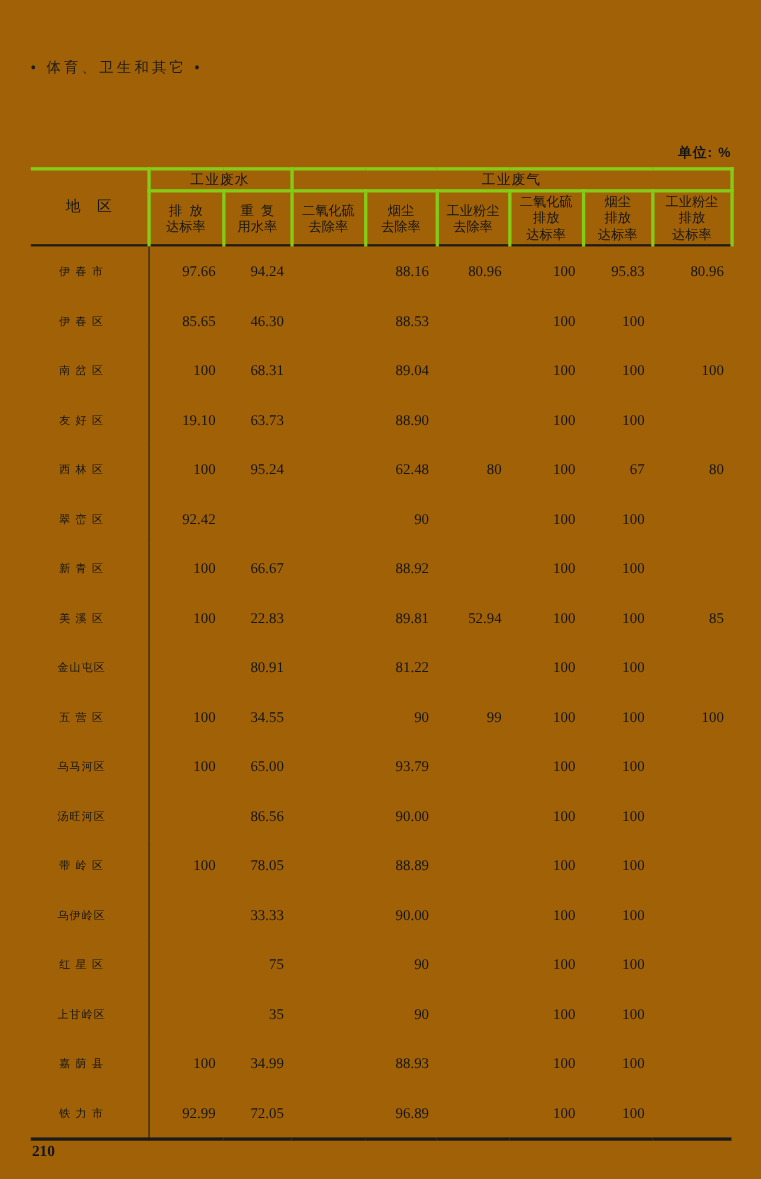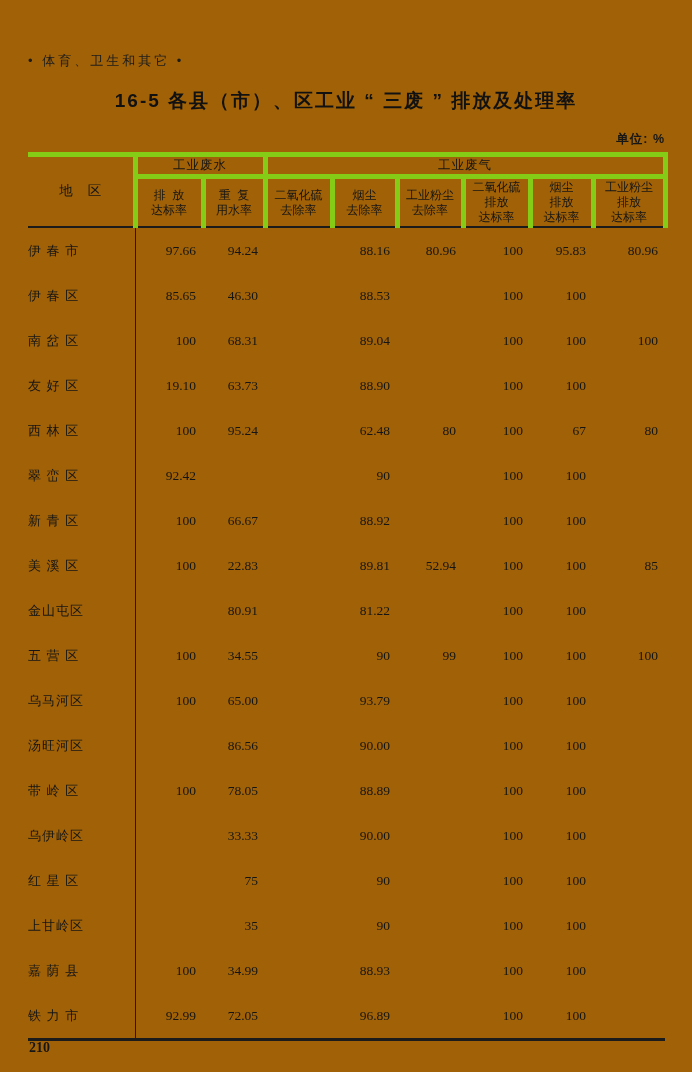--- a/index.html
+++ b/index.html
@@ -32,57 +32,56 @@
   }
   table.data-table {
     position: absolute; left: 28px; top: 152px;
     width: 637px;
     border-collapse: collapse; table-layout: fixed;
     border-top: 3px solid #1b1b1b;
     border-bottom: 3px solid #1b1b1b;
   }
   th, td { padding: 0; font-weight: normal; color: #151515; }
   thead th {
-    border: 5px solid #84cc16;
+    border: 3px solid #84cc16;
     text-align: center; vertical-align: middle;
     font-size: 12px; line-height: 1.25; white-space: pre;
   }
   thead tr.group-row th.group { height: 17px; font-size: 12.5px; letter-spacing: 1px; }
   thead th.corner {
     border-left: none;
     border-bottom: 2.5px solid #1b1b1b;
     font-size: 13.5px;
   }
   thead tr.sub-row th { height: 47px; border-bottom: 2.5px solid #1b1b1b; }
   tbody td { height: 45px; vertical-align: middle; border: none; }
   tbody td.region {
-    white-space: pre; 
+    white-space: pre; text-align: center;
     padding-right: 14px;
     border-right: 1.5px solid #1b1b1b;
-    font-size: 13px; letter-spacing: 1px;
+    font-size: 10px; letter-spacing: 1px;
   }
   tbody td.num {
     text-align: right; padding-right: 7px;
     font-family: "Liberation Serif", serif;
     font-size: 13.5px;
   }
   .pagenum {
     position: absolute; left: 29px; top: 1040px;
     font-size: 14px; font-weight: bold;
     font-family: "Liberation Serif", serif;
   }
 </style>
 </head>
 <body>
 
 <div class="page">
 
   <div class="header-note">•  体育、卫生和其它  •</div>
 
-  <h1 class="title">16-5  各县（市）、区工业 “ 三废 ” 排放及处理率</h1>
 
   <div class="unit">单位: %</div>
 
   <table class="data-table">
     <colgroup>
       <col style="width:107px">
       <col style="width:68px">
       <col style="width:62px">
       <col style="width:67px">
       <col style="width:65px">

